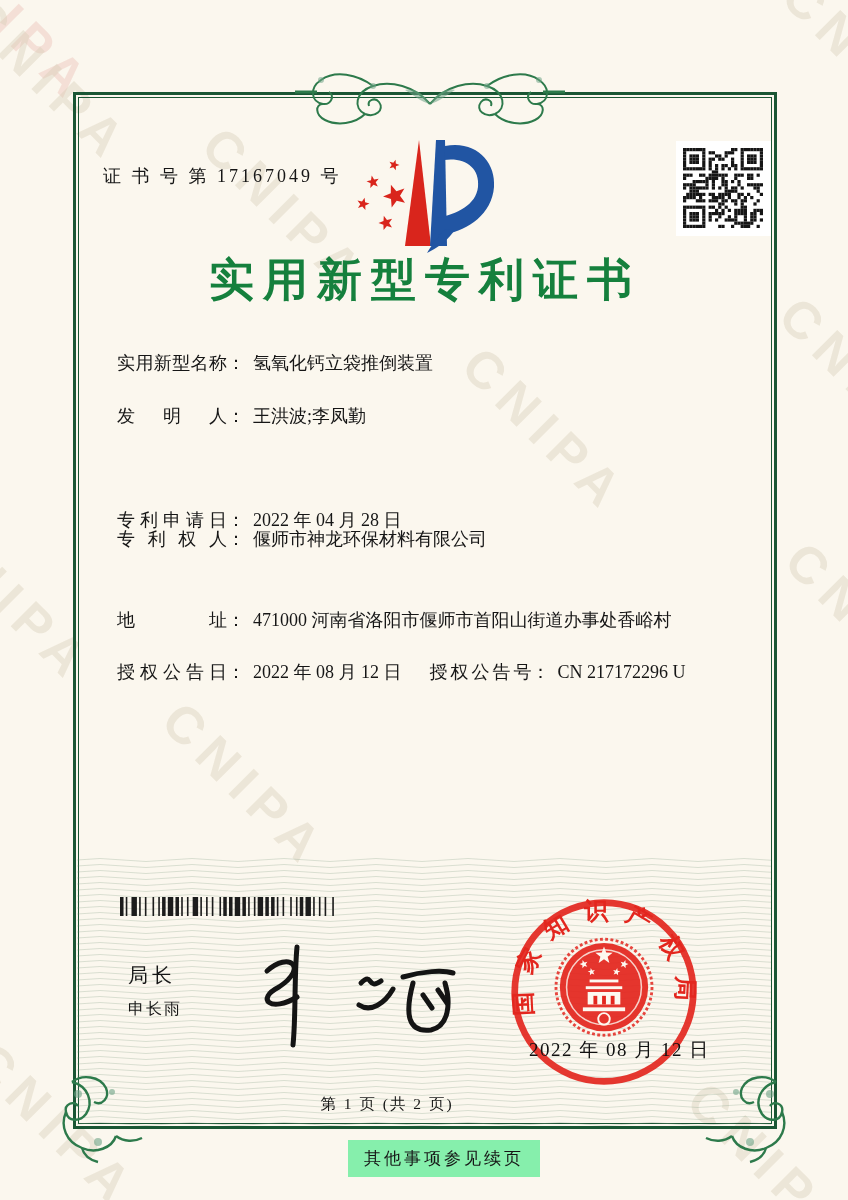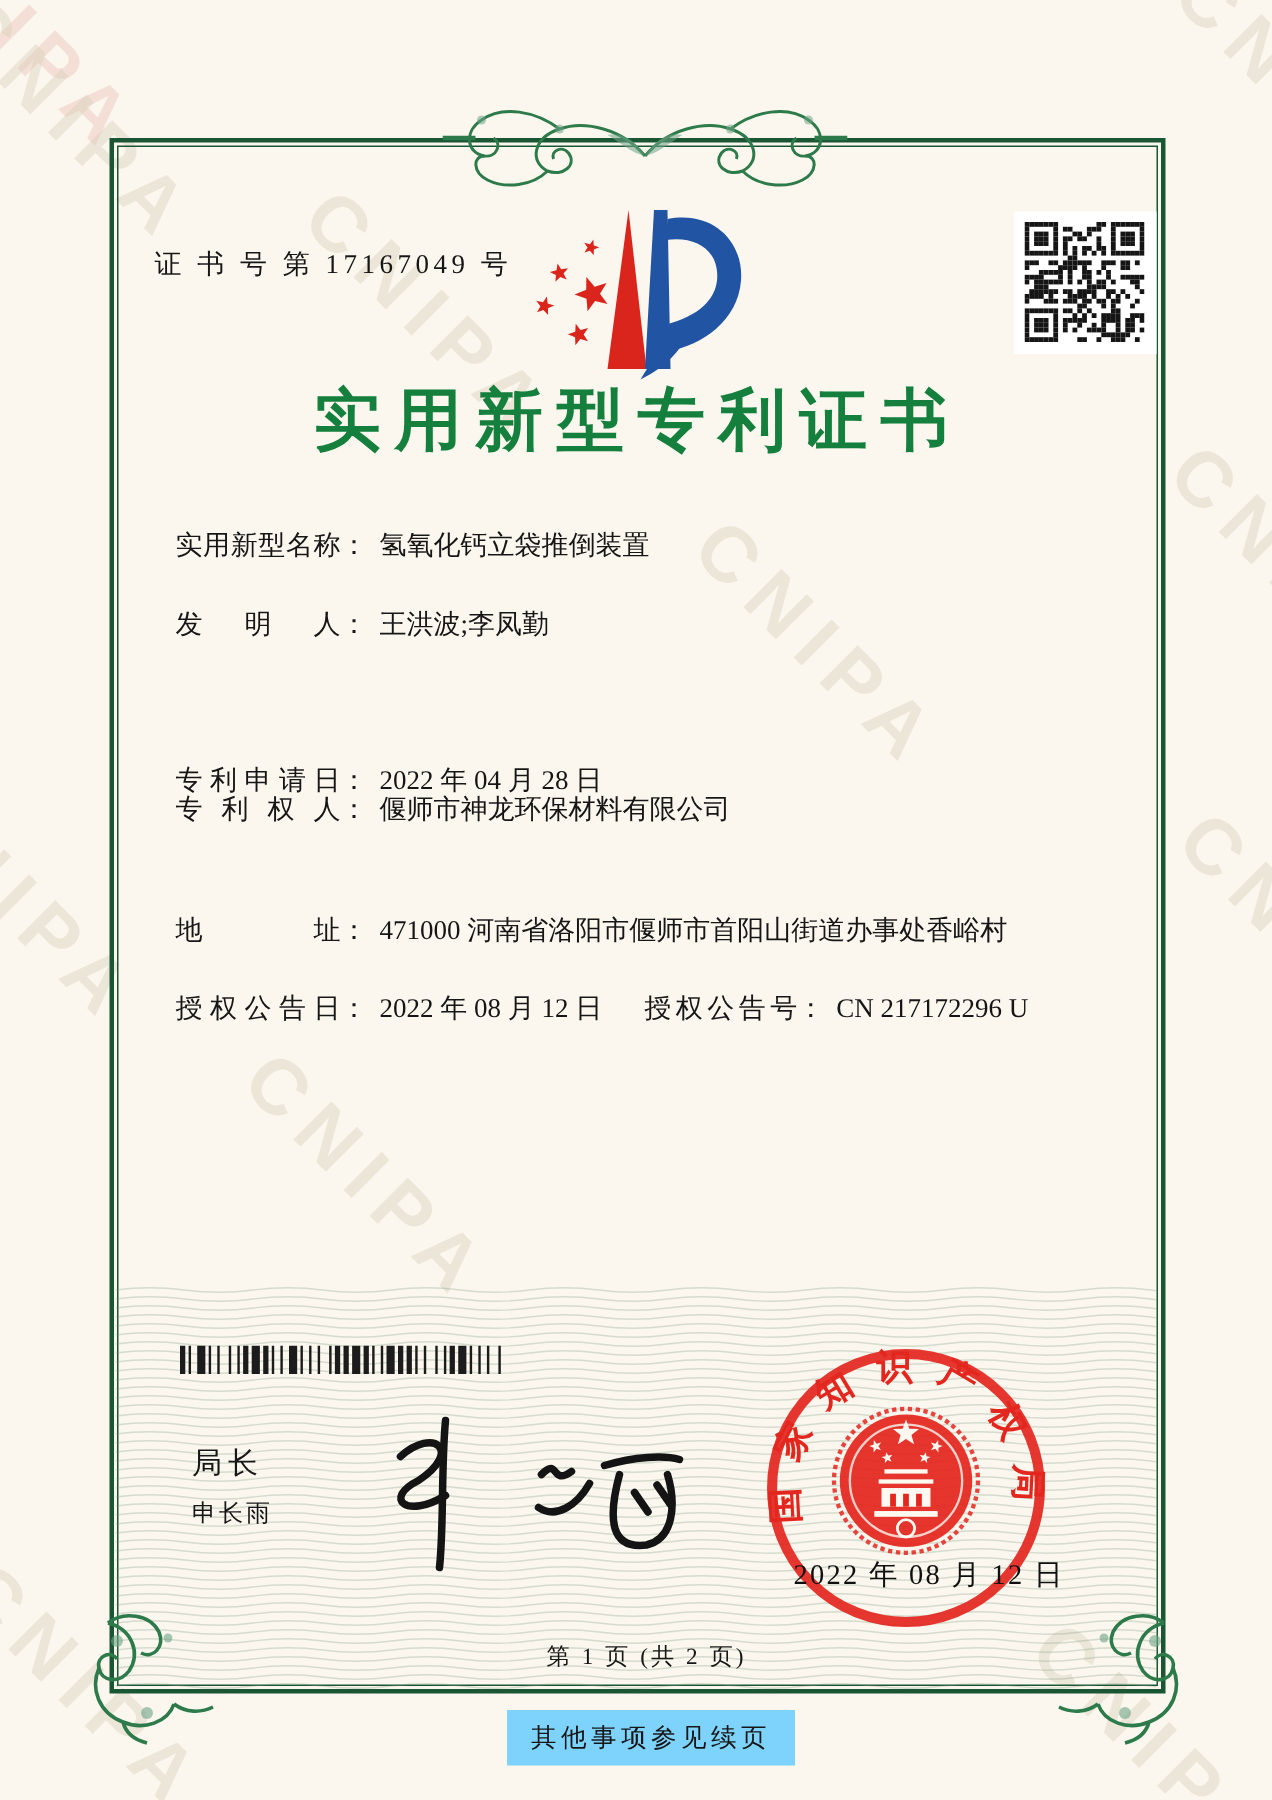--- a/index.html
+++ b/index.html
@@ -61,24 +61,24 @@
     font-family:"Liberation Sans","DejaVu Sans",sans-serif;font-size:16px;letter-spacing:2px;
   }
   .signature{position:absolute;left:245px;top:933px;}
   .seal{position:absolute;left:508px;top:896px;}
   .seal-date{
     position:absolute;left:529px;top:1037px;font-size:19px;letter-spacing:1.5px;
     color:#101010;z-index:4;white-space:nowrap;
   }
   .pagenum{
     position:absolute;left:73px;top:1094px;width:628px;text-align:center;
-    font-size:15.5px;letter-spacing:2px;z-index:4;margin-left:44px;
+    font-size:15.5px;letter-spacing:2px;z-index:4;
   }
   .continuation{
-    position:absolute;left:338px;top:1140px;background:#7dd3fc;
+    position:absolute;left:348px;top:1140px;background:#86efac;
     padding:7px 16px;font-size:17px;letter-spacing:3px;z-index:4;
   }
   .ornament{position:absolute;z-index:4;pointer-events:none;}
 </style>
 </head>
 <body>
 
 <div class="wm pink" style="left:10px;top:20px;">CNIPA</div>
 <div class="wm" style="left:48px;top:80px;">CNIPA</div>
 <div class="wm" style="left:285px;top:210px;">CNIPA</div>

